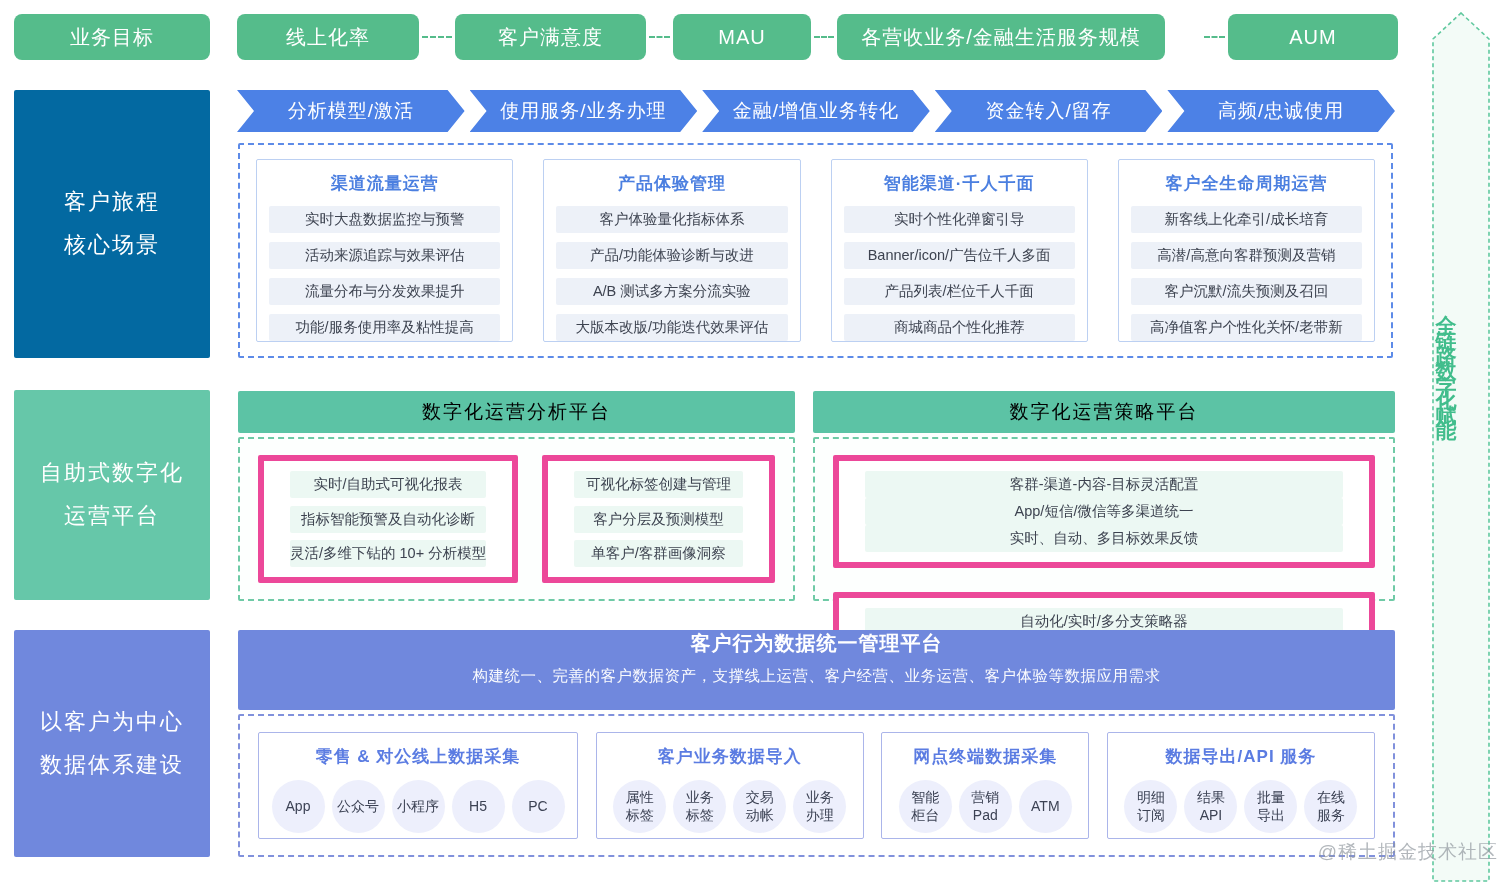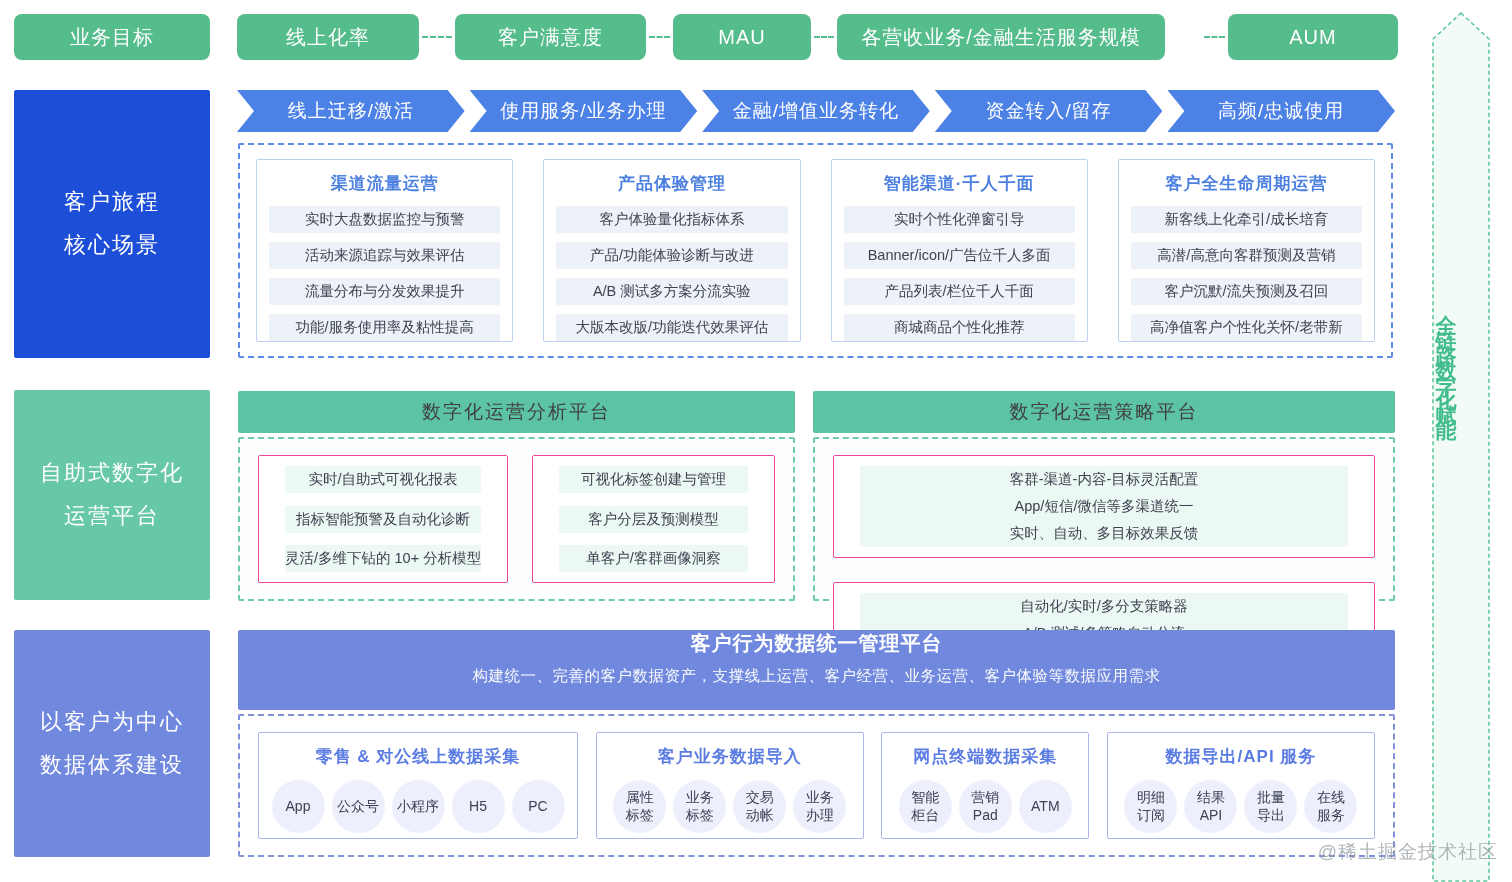--- a/index.html
+++ b/index.html
@@ -23,49 +23,49 @@
     clip-path:polygon(0 0, calc(100% - 17px) 0, 100% 50%, calc(100% - 17px) 100%, 0 100%, 17px 50%);
   }
   .stage:last-child { clip-path:polygon(0 0, calc(100% - 17px) 0, 100% 50%, calc(100% - 17px) 100%, 0 100%, 17px 50%); }
 
   
   .side {
     position:absolute; left:14px; width:196px; color:#fff;
     display:flex; flex-direction:column; align-items:center; justify-content:center;
     font-size:22px; line-height:1.95; letter-spacing:2px; border-radius:2px; text-align:center;
   }
-  .side-journey { top:90px;  height:268px; background:#1d4ed8; }
+  .side-journey { top:90px;  height:268px; background:#0369a1; }
   .side-platform{ top:390px; height:210px; background:#66c7a9; }
   .side-data    { top:630px; height:227px; background:#7088dd; }
 
   
   .j-wrap {
     position:absolute; left:238px; top:143px; width:1155px; height:215px;
     border:2px dashed #5d8be8; border-radius:2px;
     display:flex; gap:30px; padding:14px 16px; background:#fff;
   }
   .j-card { flex:1; background:#fff; border:1px solid #bcd0f2; border-radius:2px; padding:8px 12px 6px; }
   .j-title { color:#4b7fe0; font-size:17px; text-align:center; margin:4px 0 11px; letter-spacing:1px; font-weight:700; }
   .j-item {
     background:#edf1f8; border-radius:2px; height:27px; line-height:27px;
     font-size:14.5px; color:#3d4350; text-align:center; margin-bottom:9px;
     white-space:nowrap; overflow:hidden;
   }
 
   
   .p-head {
     position:absolute; top:391px; height:42px; line-height:42px; background:#5cc3a5;
-    color:#404040; font-size:19px; text-align:center; letter-spacing:2px; border-radius:2px;
+    color:#000000; font-size:19px; text-align:center; letter-spacing:2px; border-radius:2px;
   }
   .p-wrap {
     position:absolute; top:437px; height:164px; border:2px dashed #6fcaa6; border-radius:2px;
     display:flex; gap:24px; padding:16px 18px; background:#fdfffe;
   }
   .p-card {
-    flex:1; background:#fff; border:1px solid #ec4899; border-radius:2px;
+    flex:1; background:#fff; border:6px solid #ec4899; border-radius:2px;
     padding:10px 26px; display:flex; flex-direction:column; justify-content:space-between;
   }
   .p-item {
     background:#ecf8f3; border-radius:2px; height:27px; line-height:27px;
     font-size:14.5px; color:#3d4350; text-align:center; white-space:nowrap; overflow:hidden;
   }
 
   
   .d-head {
     position:absolute; left:238px; top:630px; width:1157px; height:80px;
@@ -124,21 +124,21 @@
   <div class="side side-platform">
     <div>自助式数字化</div>
     <div>运营平台</div>
   </div>
   <div class="side side-data">
     <div>以客户为中心</div>
     <div>数据体系建设</div>
   </div>
 
   <div class="stages">
-    <div class="stage">线上迁移/激活</div>
+    <div class="stage">分析模型/激活</div>
     <div class="stage">使用服务/业务办理</div>
     <div class="stage">金融/增值业务转化</div>
     <div class="stage">资金转入/留存</div>
     <div class="stage">高频/忠诚使用</div>
   </div>
 
   <div class="j-wrap">
     <div class="j-card">
       <div class="j-title">渠道流量运营</div>
       <div class="j-item">实时大盘数据监控与预警</div>

